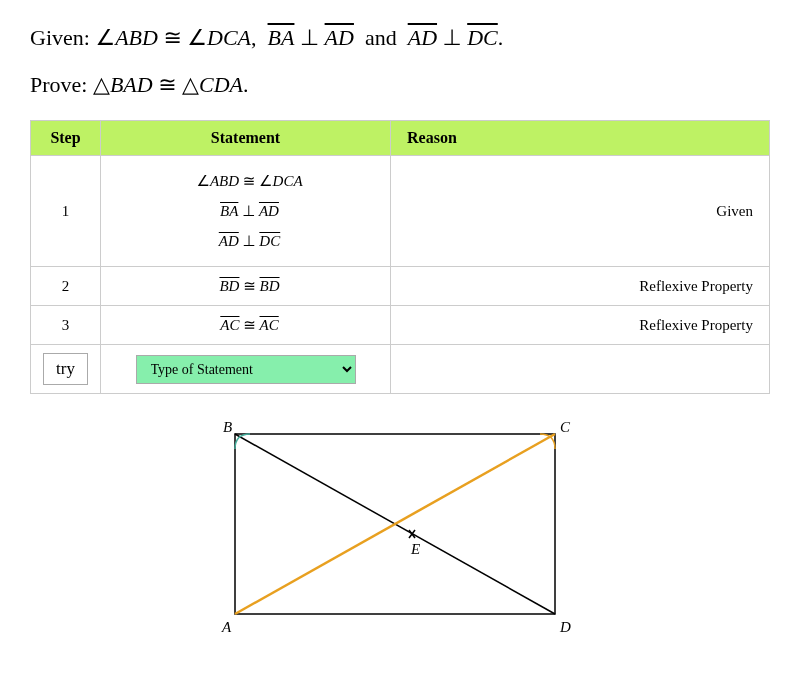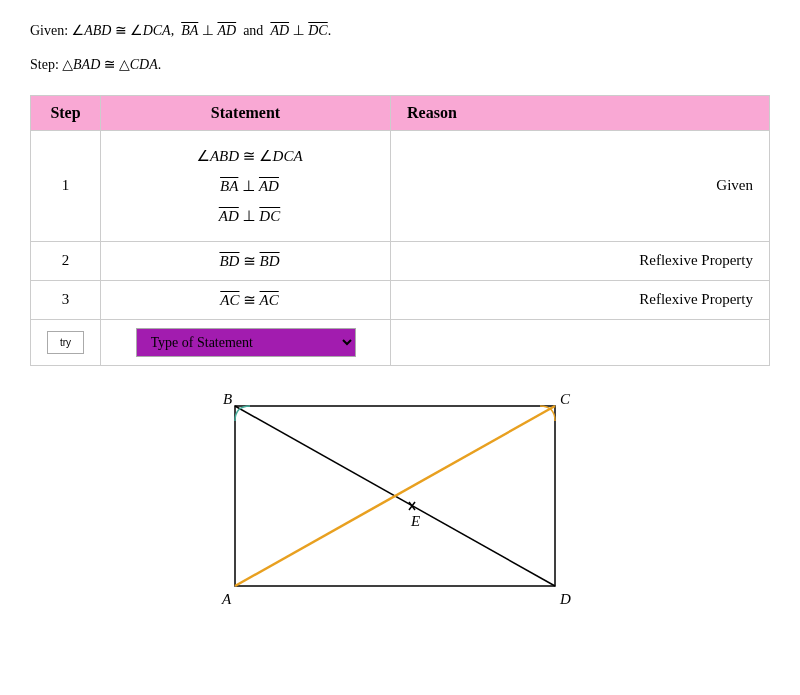--- a/index.html
+++ b/index.html
@@ -6,40 +6,40 @@
     body {
       background: #fff;
       font-family: Georgia, 'Times New Roman', serif;
       font-size: 16px;
       color: #000;
       width: 800px;
       min-height: 695px;
       padding: 20px 30px;
     }
     .given-line, .prove-line {
-      font-size: 14px;
+      font-size: 22px;
       margin-bottom: 12px;
       line-height: 1.6;
     }
     .overline { text-decoration: overline; }
 
     table {
       border-collapse: collapse;
       width: 100%;
       margin-top: 18px;
       margin-bottom: 10px;
       border: 1px solid #ccc;
     }
     th {
       border: 1px solid #ccc;
       padding: 8px 16px;
       font-weight: bold;
       font-size: 16px;
       text-align: left;
-      background: #f9a8d4;
+      background: #bef264;
     }
     th.step-col { text-align: center; width: 70px; }
     th.stmt-col { text-align: center; width: 290px; }
     th.reason-col { text-align: left; }
     td {
       border: 1px solid #ccc;
       padding: 10px 16px;
       vertical-align: middle;
       font-size: 15px;
     }
@@ -50,31 +50,31 @@
     .stmt-multi { line-height: 2; }
 
     .try-row td {
       padding: 8px 10px;
       border: 1px solid #ccc;
     }
     .try-btn {
       background: #fff;
       border: 1px solid #aaa;
       padding: 5px 12px;
-      font-size: 10px;
+      font-size: 17px;
       cursor: pointer;
-      font-family: Liberation Sans, sans-serif;
+      font-family: Liberation Serif, serif;
     }
     .type-select {
       width: 220px;
       padding: 5px 10px;
       font-size: 14px;
       font-family: Georgia, serif;
       border: 1px solid #aaa;
-      background: #a21caf;
+      background: #86efac;
       appearance: auto;
       cursor: pointer;
     }
 
     .diagram-container {
       display: flex;
       justify-content: center;
       margin-top: 20px;
     }
     svg {
@@ -93,21 +93,21 @@
   <span>Given: </span>
   <span>
     ∠<i>ABD</i> ≅ ∠<i>DCA</i>,&nbsp;
     <span class="overline"><i>BA</i></span> ⊥ <span class="overline"><i>AD</i></span>
     &nbsp;and&nbsp;
     <span class="overline"><i>AD</i></span> ⊥ <span class="overline"><i>DC</i></span>.
   </span>
 </div>
 
 <div class="prove-line">
-  <span>Step: </span>
+  <span>Prove: </span>
   <span>
     △<i>BAD</i> ≅ △<i>CDA</i>.
   </span>
 </div>
 
 <table>
   <thead>
     <tr>
       <th class="step-col">
         <span>Step</span>

